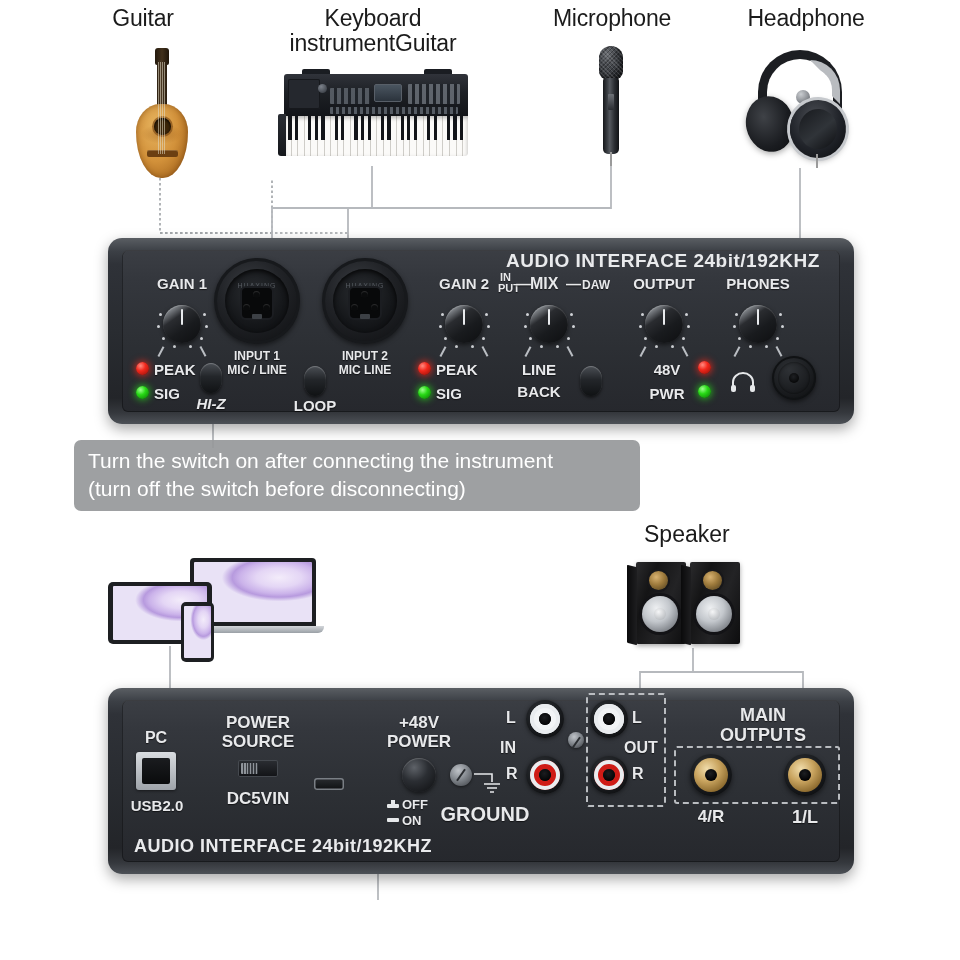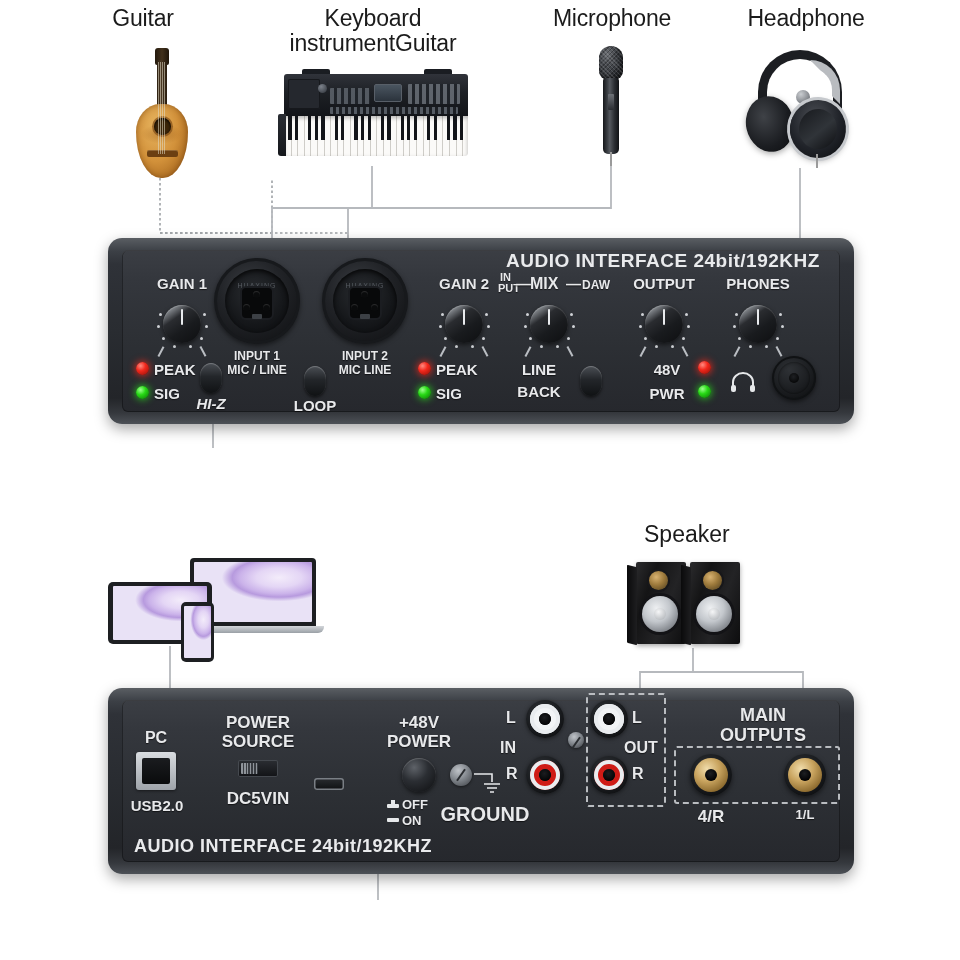--- a/index.html
+++ b/index.html
@@ -680,20 +680,22 @@
       <rect x="1" y="13" width="5" height="7" rx="2" fill="#e6e8ea"></rect>
       <rect x="20" y="13" width="5" height="7" rx="2" fill="#e6e8ea"></rect>
     </svg>
     <div class="hpjack" style="left:664px; top:118px;">
       <div class="hpjack-ring">
         <div class="hpjack-hole"></div>
       </div>
     </div>
   </div>
 
+  <div class="caption" style="left:74px; top:440px; width:566px;">Turn the switch on after connecting the instrument
+(turn off the switch before disconnecting)</div>
 
   <div class="sec-label" style="left:644px; top:521px;">Speaker</div>
 
   <div class="devices">
     <div class="lap-screen">
       <div class="inner screenwave"></div>
     </div>
     <div class="lap-base"></div>
     <div class="tab">
       <div class="inner screenwave"></div>
@@ -782,19 +784,19 @@
       <div class="trs-ring">
         <div class="trs-hole"></div>
       </div>
     </div>
     <div class="ptxt" style="left:568px; top:120px; width:70px; font-size:17px;">4/R</div>
     <div class="trs" style="left:676px; top:66px;">
       <div class="trs-ring">
         <div class="trs-hole"></div>
       </div>
     </div>
-    <div class="ptxt" style="left:662px; top:120px; width:70px; font-size:13px;">1/L</div>
+    <div class="ptxt" style="left:662px; top:120px; width:70px; font-size:18px;">1/L</div>
 
     <div class="brandline" style="left:26px; top:148px; font-size:18px;">AUDIO INTERFACE 24bit/192KHZ</div>
   </div>
 
 
 </div>
 
 </body></html>

